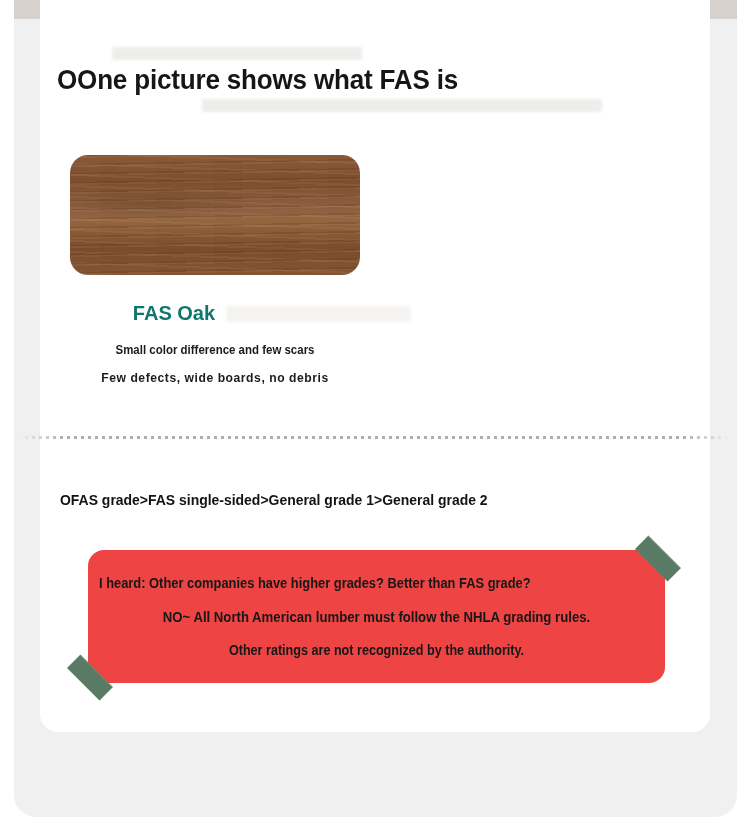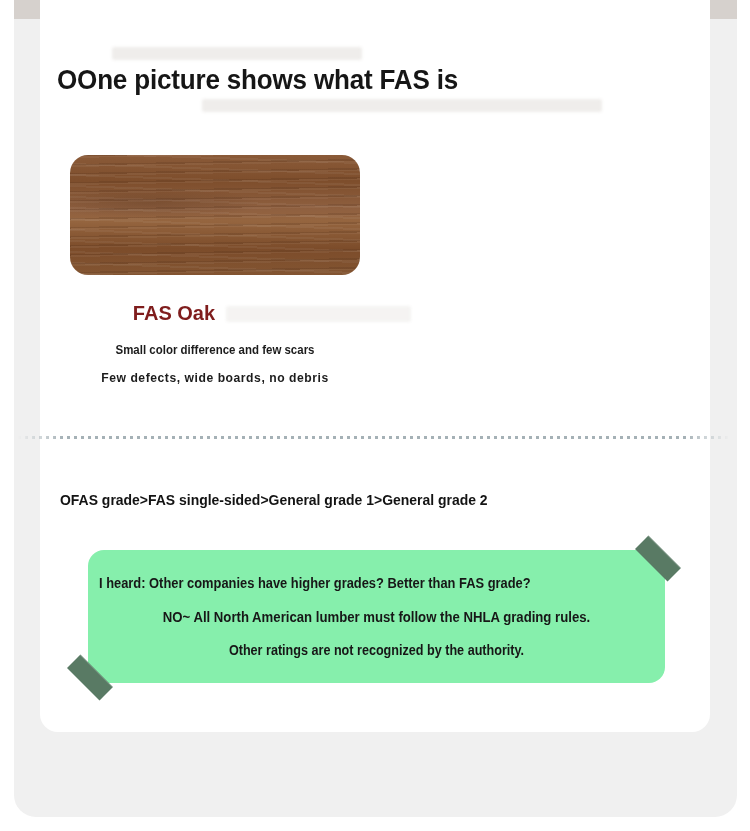--- a/index.html
+++ b/index.html
@@ -45,42 +45,42 @@
       radial-gradient(circle 4px at 72% 32%, rgba(70,64,58,0.70) 0 45%, transparent 75%),
       radial-gradient(circle 5px at 81% 49%, rgba(60,55,50,0.65) 0 45%, transparent 75%),
       radial-gradient(ellipse 30px 16px at 93% 20%, rgba(96,90,84,0.45), transparent 70%),
       radial-gradient(ellipse 90px 40px at 72% 18%, rgba(100,95,90,0.22), transparent 70%),
       linear-gradient(rgba(77,72,66,0.55), rgba(77,72,66,0.55)) no-repeat 0 42%/27% 2px,
       repeating-linear-gradient(179deg, rgba(0,0,0,0.05) 0 1px, transparent 1px 5px),
       linear-gradient(180deg, #b2afac 0%, #a9a6a3 30%, #b0adaa 55%, #a5a19e 80%, #aeaba8 100%);
     border-radius:18px; }
 
   .oak-heading { margin-top:27px; font-size:20px; font-weight:700; color:#141414; }
-  .col-left  .oak-heading { color:#7f1d1d; transform:translateX(-41px); }
+  .col-left  .oak-heading { color:#0f766e; transform:translateX(-41px); }
   .col-right .oak-heading { transform:scaleX(0.85); }
 
   .desc { font-weight:700; color:#1c1c1c; font-size:13.5px; margin-top:17px;
           white-space:nowrap; }
   .desc + .desc { margin-top:13px; }
   .col-left  .desc.l1 { transform:scaleX(0.85); }
   .col-left  .desc.l2 { transform:scaleX(0.90); letter-spacing:0.6px; }
   .col-right .desc.small { font-size:11.5px; transform:translateX(26px) scaleX(0.88); letter-spacing:0.5px; }
   .col-right .desc.l2 { transform:translateX(27px) scaleX(0.90); }
 
   .dots { position:absolute; left:18px; top:436px; width:712px; height:3px; z-index:3;
           background:repeating-linear-gradient(90deg, #96a4aa 0 3px, transparent 3px 7px);
           opacity:0.85;
           -webkit-mask-image:linear-gradient(90deg, transparent, #000 45px, #000 calc(100% - 45px), transparent);
           mask-image:linear-gradient(90deg, transparent, #000 45px, #000 calc(100% - 45px), transparent); }
 
   .grade { position:absolute; left:20px; top:491px; font-size:15px; font-weight:700; color:#131313;
            white-space:nowrap; transform:scaleX(0.93); transform-origin:left center; }
 
   .callout { position:absolute; left:48px; top:550px; width:577px; height:133px;
-             background:#86efac; border-radius:16px; }
+             background:#ef4444; border-radius:16px; }
   .callout p { font-weight:700; font-size:14px; color:#171717; white-space:nowrap; }
   .c1 { margin:25px 0 0 11px; text-align:left; transform:scaleX(0.92); transform-origin:left center; }
   .c2 { margin-top:18px; text-align:center; color:#26522f; transform:scaleX(0.94); }
   .c3 { margin-top:17px; text-align:center; transform:scaleX(0.90); }
 
   .tape { position:absolute; width:46px; height:19px; background:#597a64;
           box-shadow:inset 0 1px 0 rgba(255,255,255,0.18); }
   .tape-tr { left:547px; top:-1px;  transform:rotate(45deg); }
   .tape-bl { left:-21px; top:118px; transform:rotate(45deg); }
 </style>

